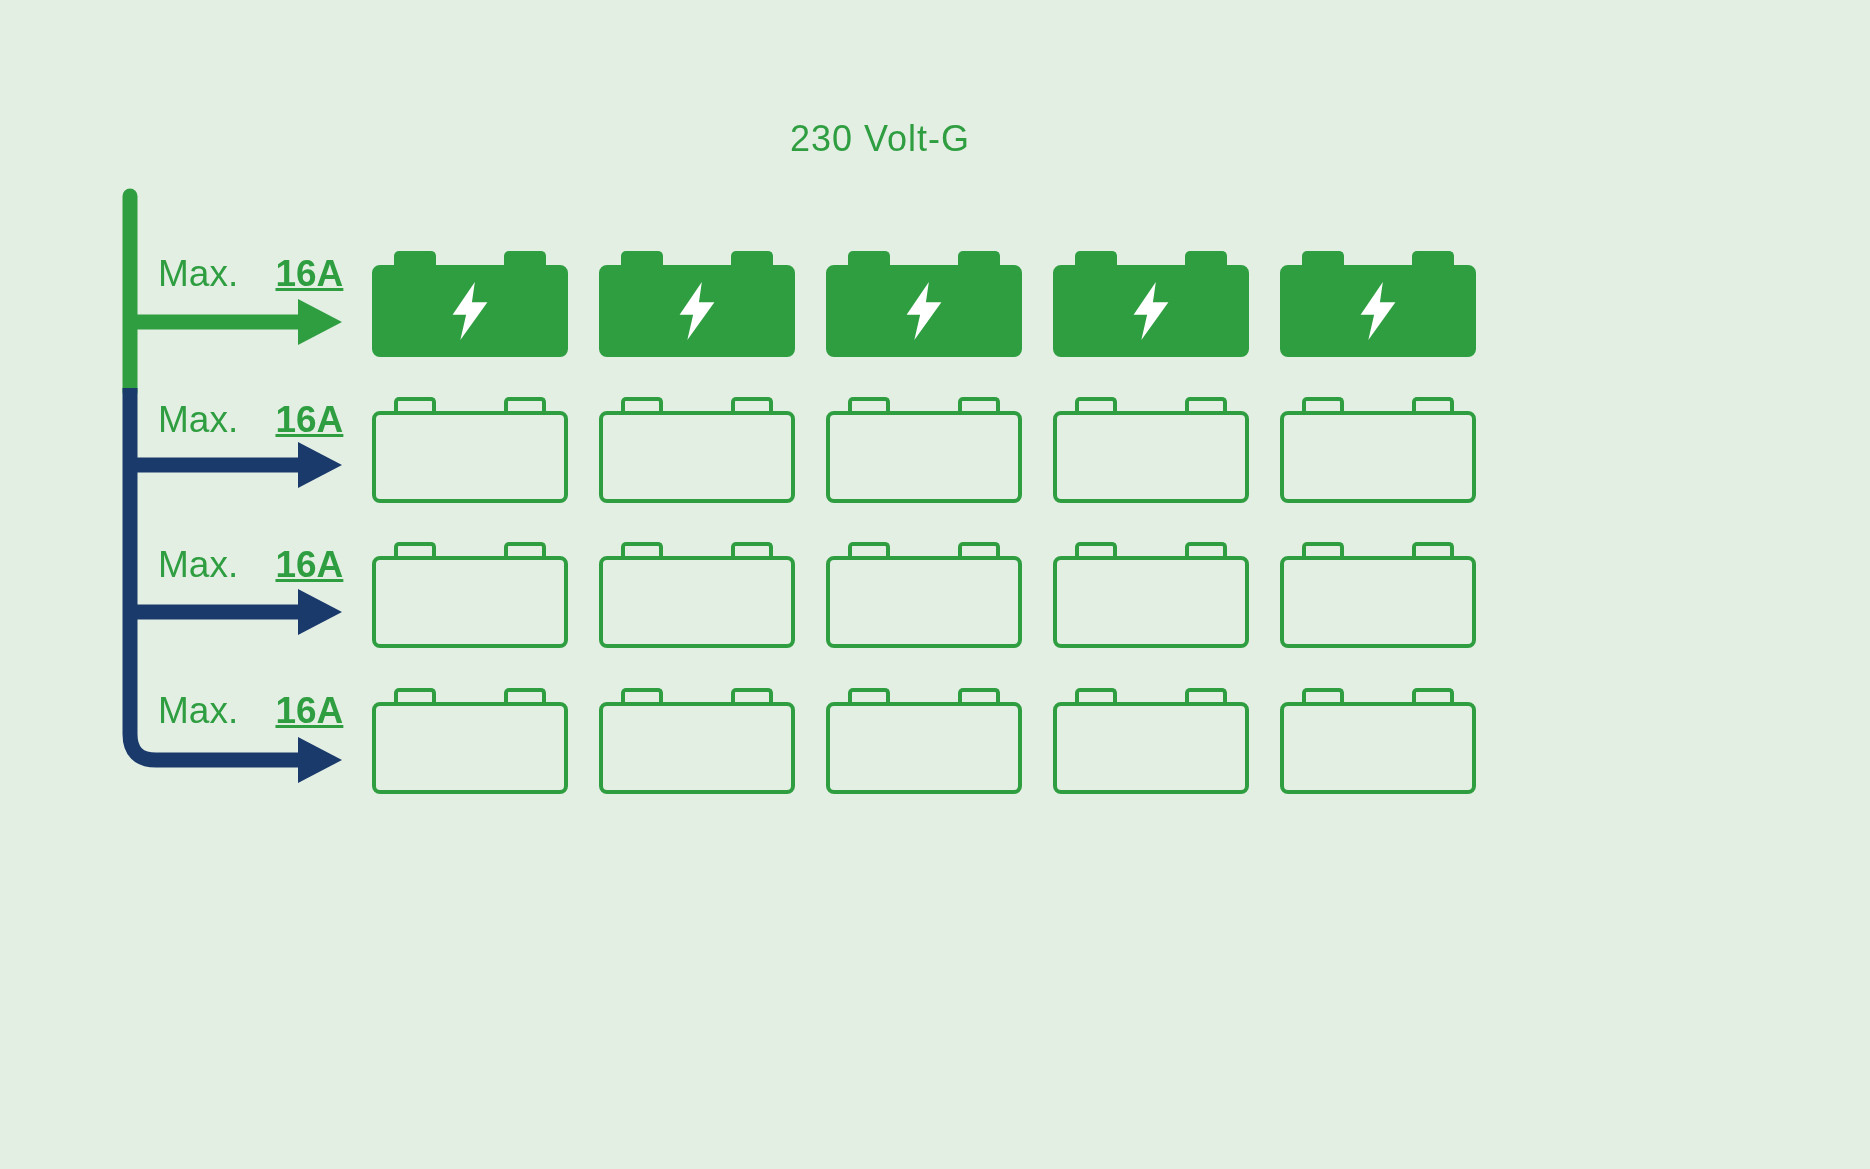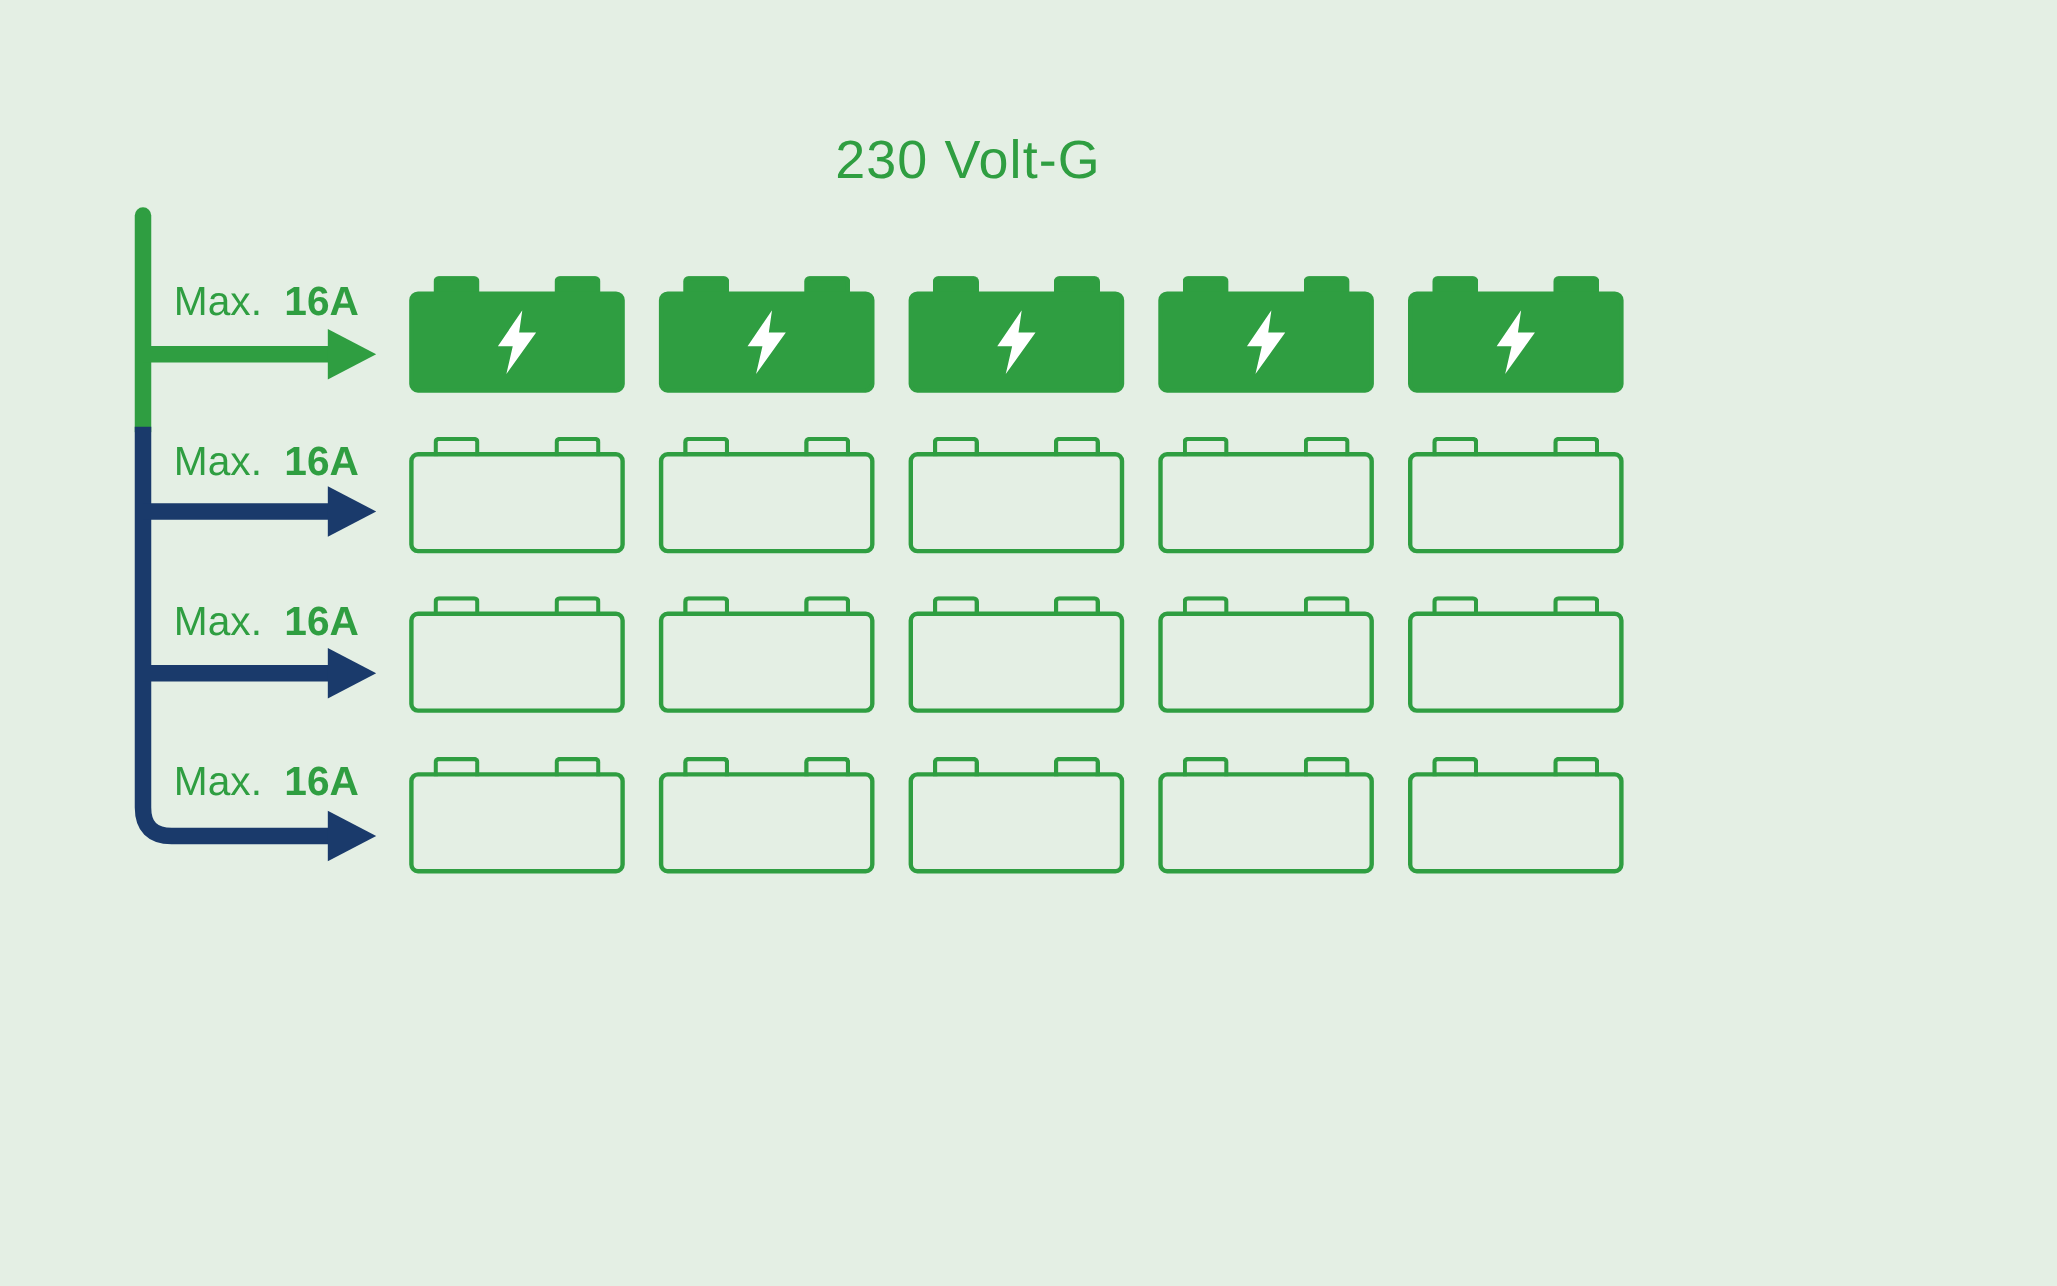--- a/index.html
+++ b/index.html
@@ -14,21 +14,21 @@
     height: 1169px;
     background: var(--background, #e4efe4);
     overflow: hidden;
   }
   .title {
     position: absolute;
     left: 660px;
     top: 118px;
     width: 440px;
     text-align: center;
-    font-size: 49px;
+    font-size: 36px;
     letter-spacing: 1px;
     color: var(--green, #2f9e41);
   }
   .wiring {
     position: absolute;
     left: 0;
     top: 0;
   }
   .row {
     position: absolute;
@@ -38,22 +38,23 @@
   }
   .row-label {
     position: absolute;
     left: 158px;
     top: 2px;
     font-size: 37px;
     color: var(--green, #2f9e41);
     white-space: nowrap;
   }
   .row-label strong {
-    margin-left: 10px;
+    margin-left: 27px;
     font-weight: bold;
+    text-decoration: underline;
   }
   .batteries {
     position: absolute;
     left: 372px;
     top: 0;
     display: flex;
     gap: 31px;
   }
   .battery {
     position: relative;

